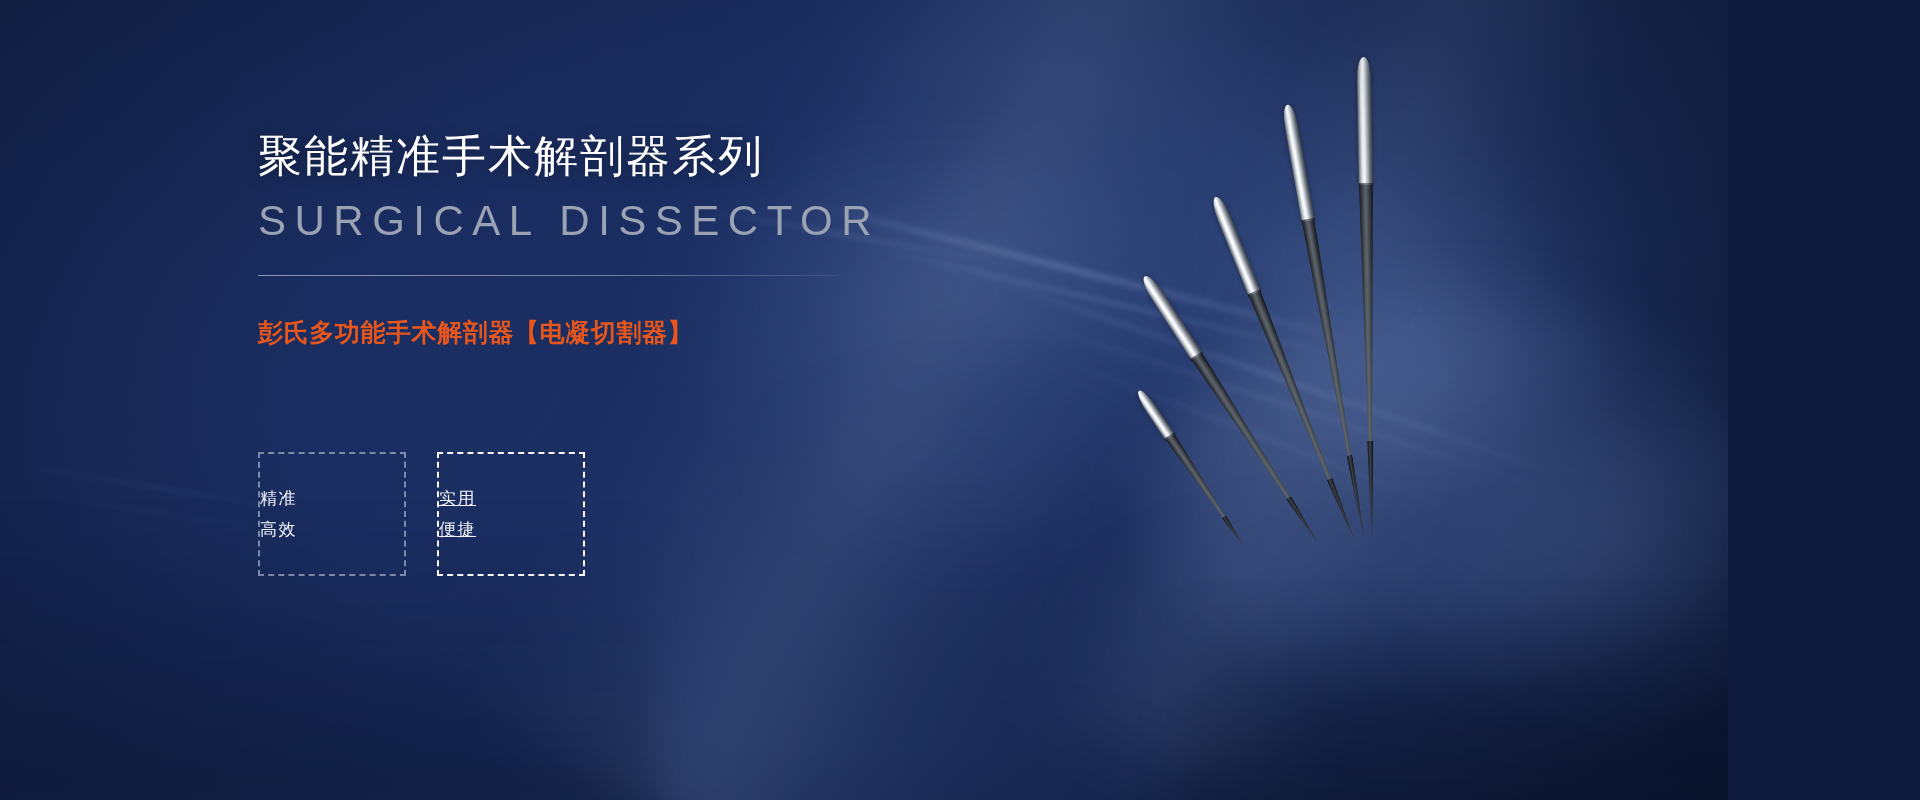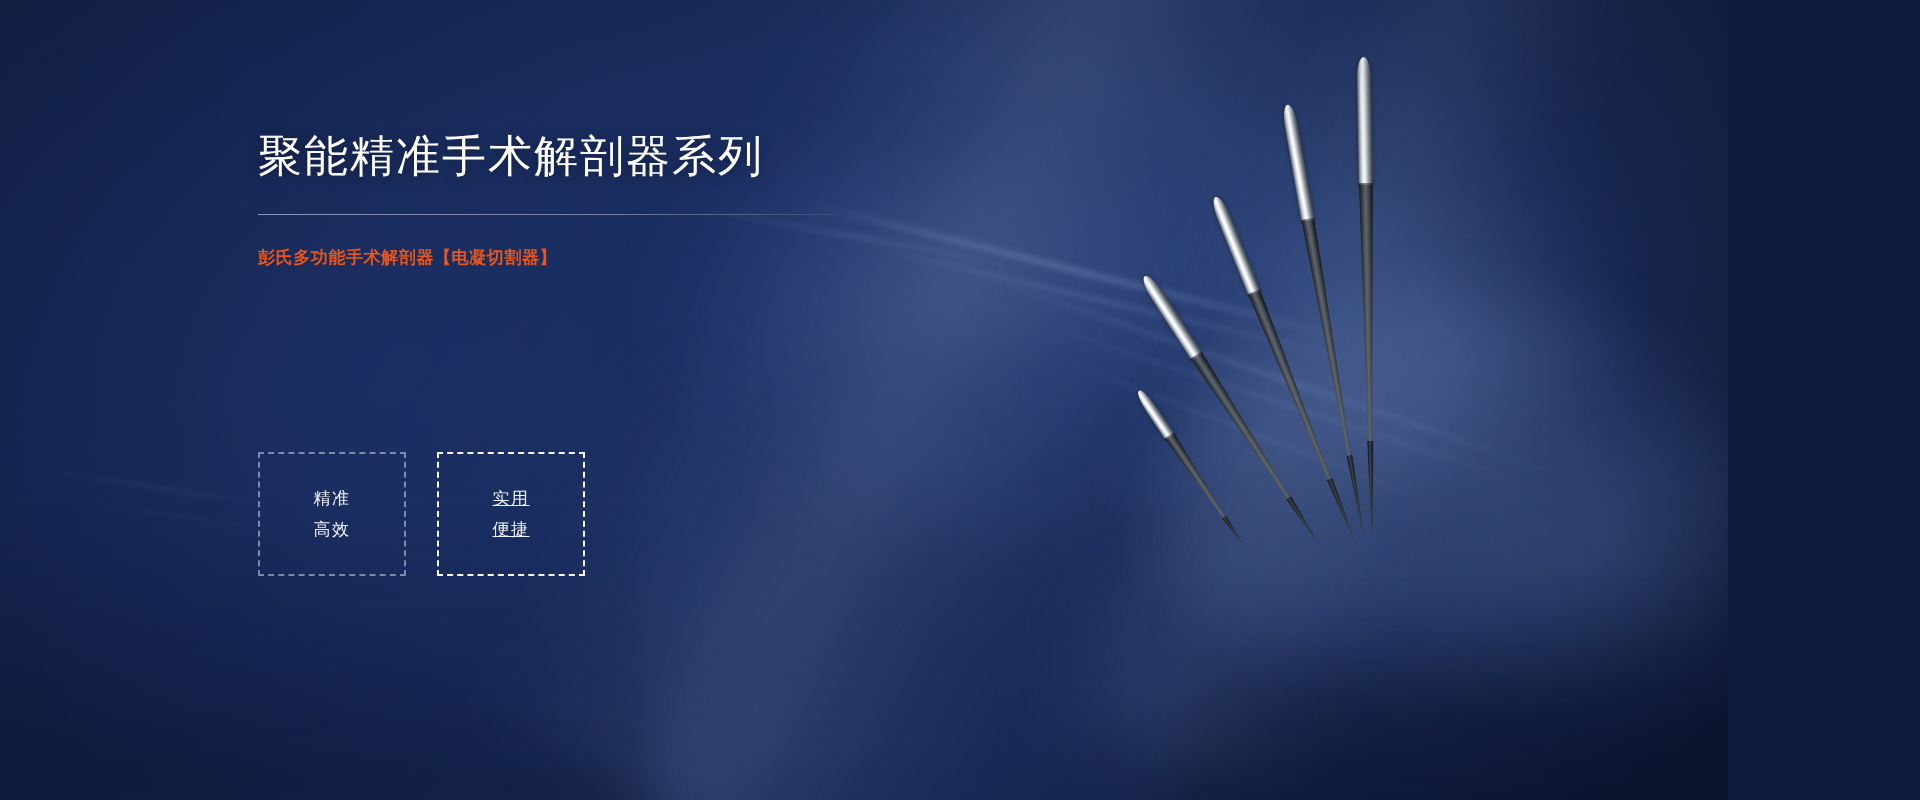--- a/index.html
+++ b/index.html
@@ -145,40 +145,39 @@
     color:#9aa3b4;
     line-height:1.1;
     white-space:nowrap;
   }
   .divider {
     margin-top:30px;
     width:578px; height:1px;
     background:linear-gradient(90deg, rgba(182,192,212,0.72) 0%, rgba(182,192,212,0.55) 62%, rgba(182,192,212,0.12) 100%);
   }
   .subtitle {
-    margin-top:31px;
-    font-size:17px;
+    margin-top:40px;
+    font-size:25px;
     font-weight:700;
     letter-spacing:.6px;
     color:#e8561b;
     white-space:nowrap;
   }
 
   
   .features {
     position:absolute;
     left:258px; top:452px;
     display:flex;
     gap:31px;
   }
   .feature {
     width:148px; height:124px;
     display:flex;
     flex-direction:column;
-    align-items:center;
     justify-content:center;
     gap:6px;
     border:2px dashed rgba(186,196,216,0.62);
     color:#f0f3f9;
     font-size:17px;
     line-height:1.5;
     letter-spacing:1.5px;
   }
   .feature.bright {
     border-color:rgba(255,255,255,0.97);
@@ -308,20 +307,21 @@
         <div class="ring" style="width: 15px; height: 3px; top: 126px;"></div>
         <div class="shaft" style="width: 14px; height: 256px; top: 128px;"></div>
         <div class="tip" style="width: 6.44px; height: 96px; top: 384px;"></div>
       </div>
     </div>
 
   <div class="vignette"></div>
 
   <div class="content">
     <div class="title-cn">聚能精准手术解剖器系列</div>
+    <div class="title-en">SURGICAL DISSECTOR</div>
     <div class="divider"></div>
     <div class="subtitle">彭氏多功能手术解剖器【电凝切割器】</div>
   </div>
 
   <div class="features">
     <div class="feature">
       <span class="ln">精准</span>
       <span class="ln">高效</span>
     </div>
     <div class="feature bright">

